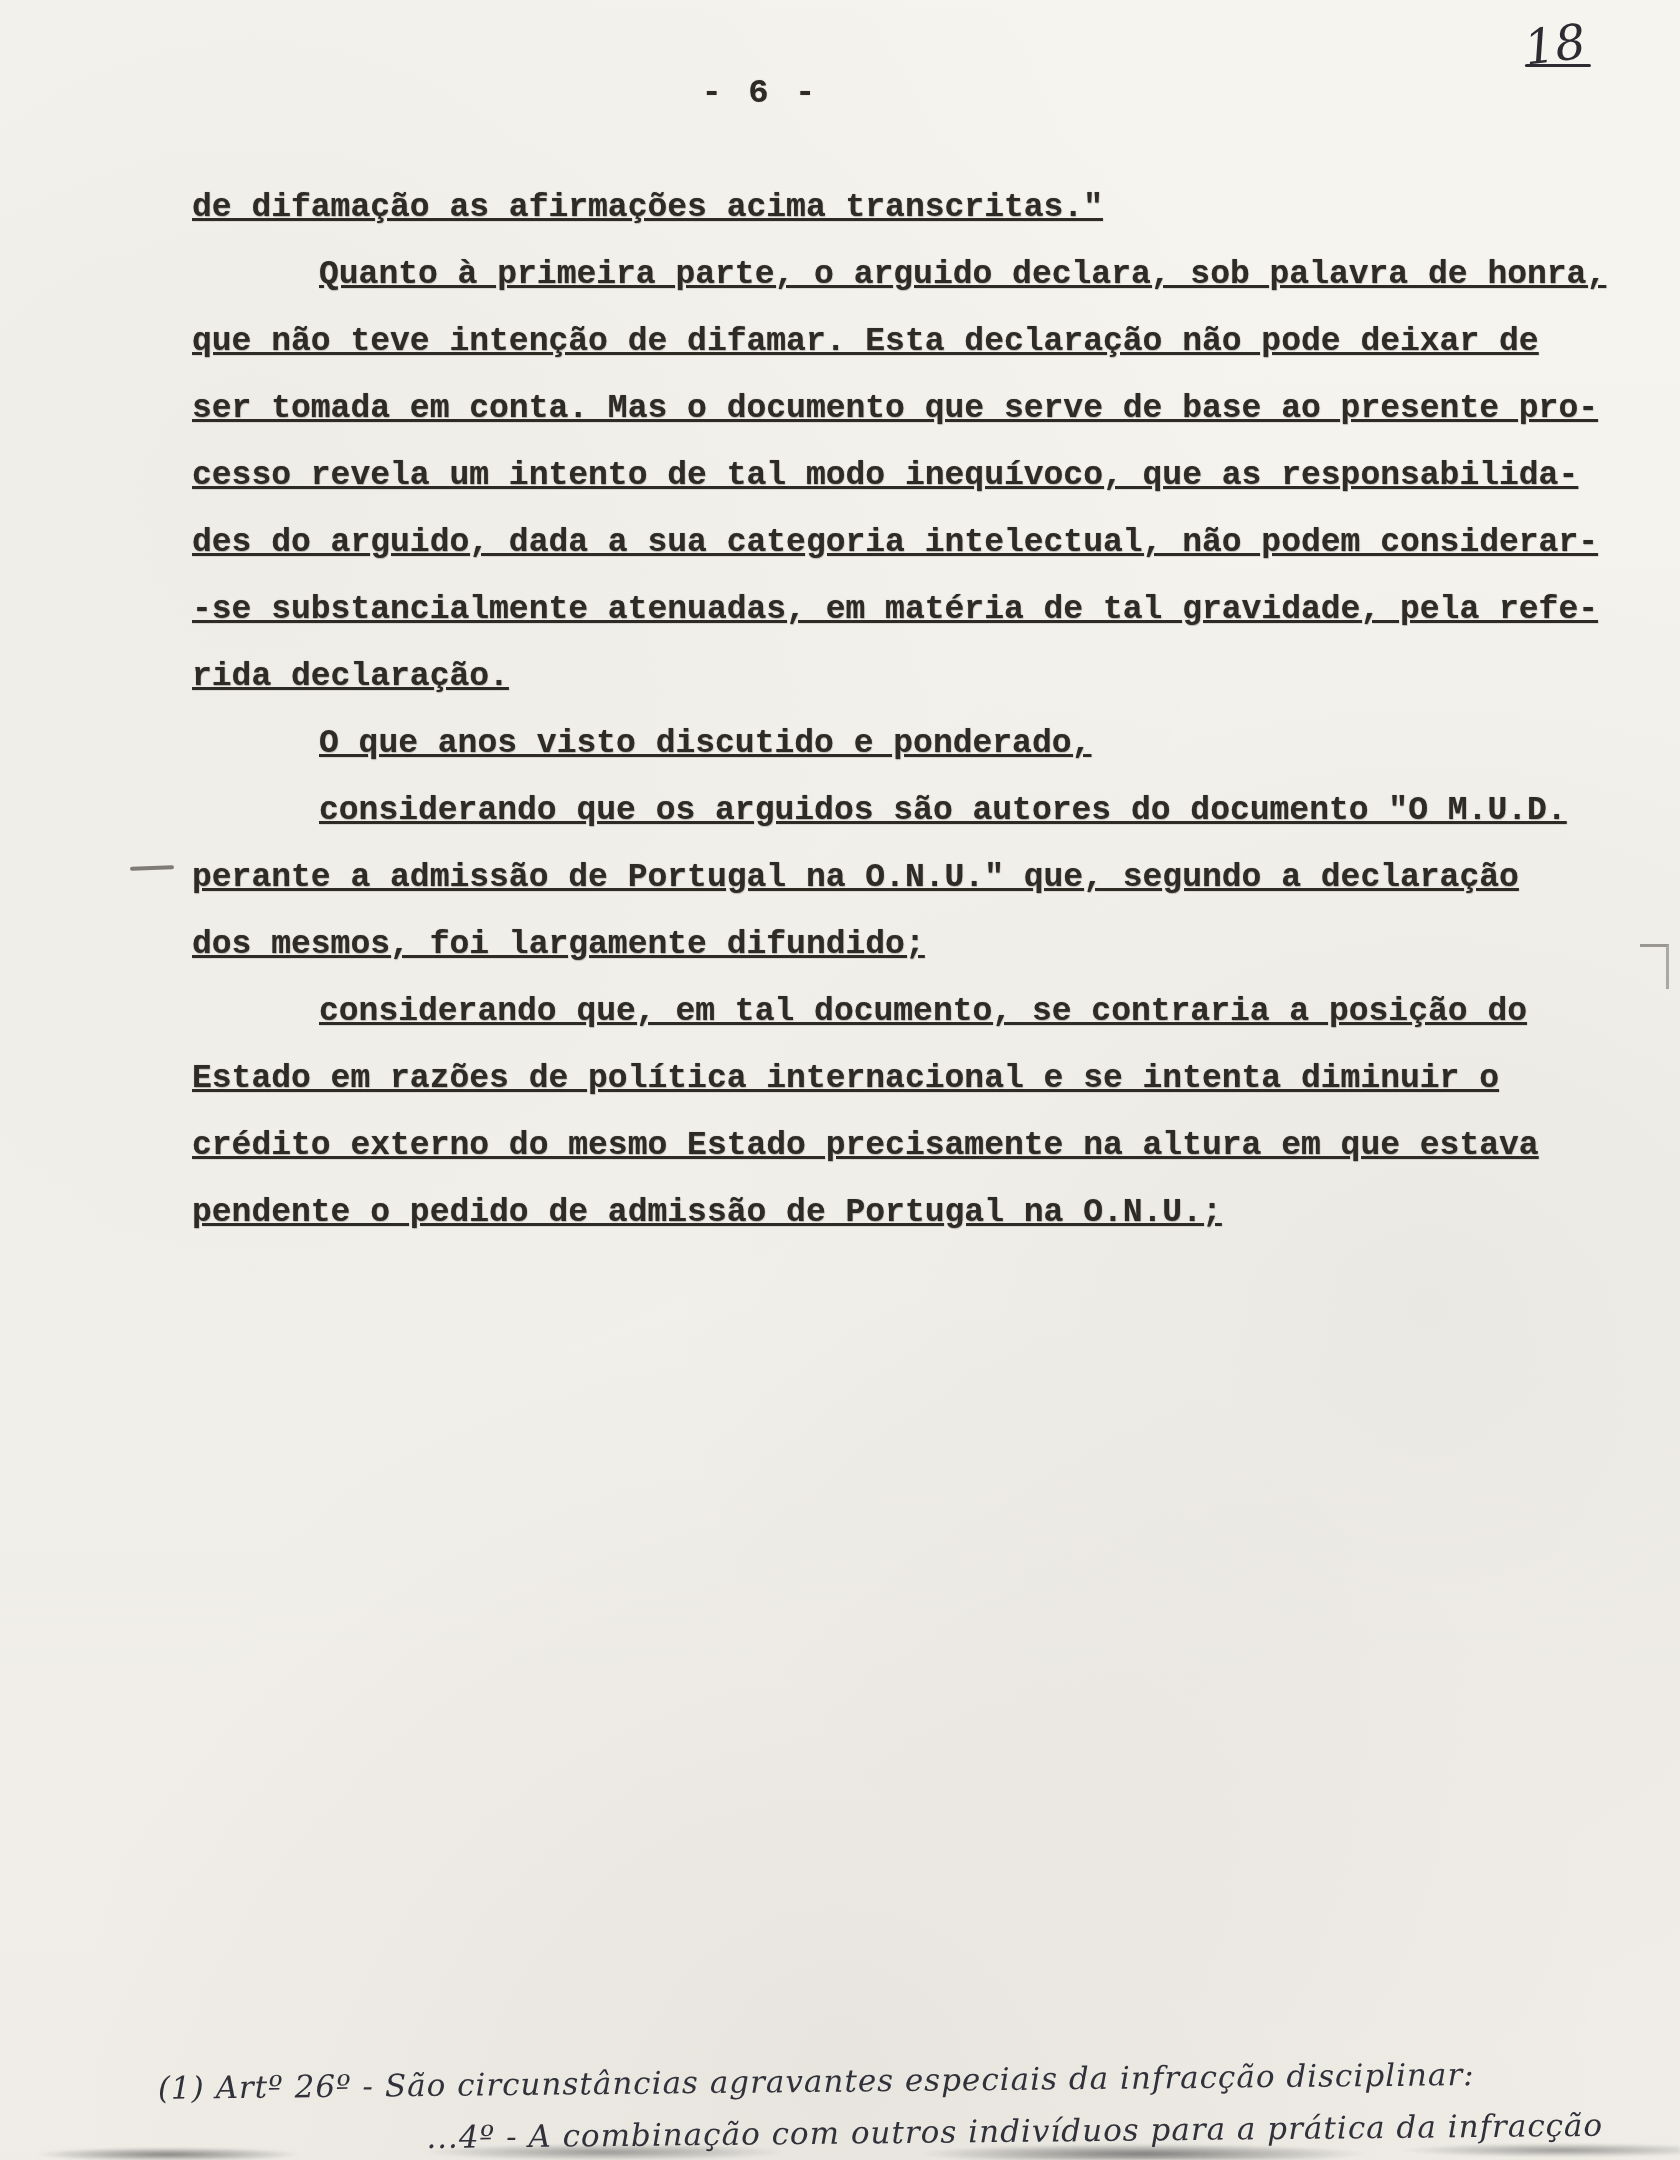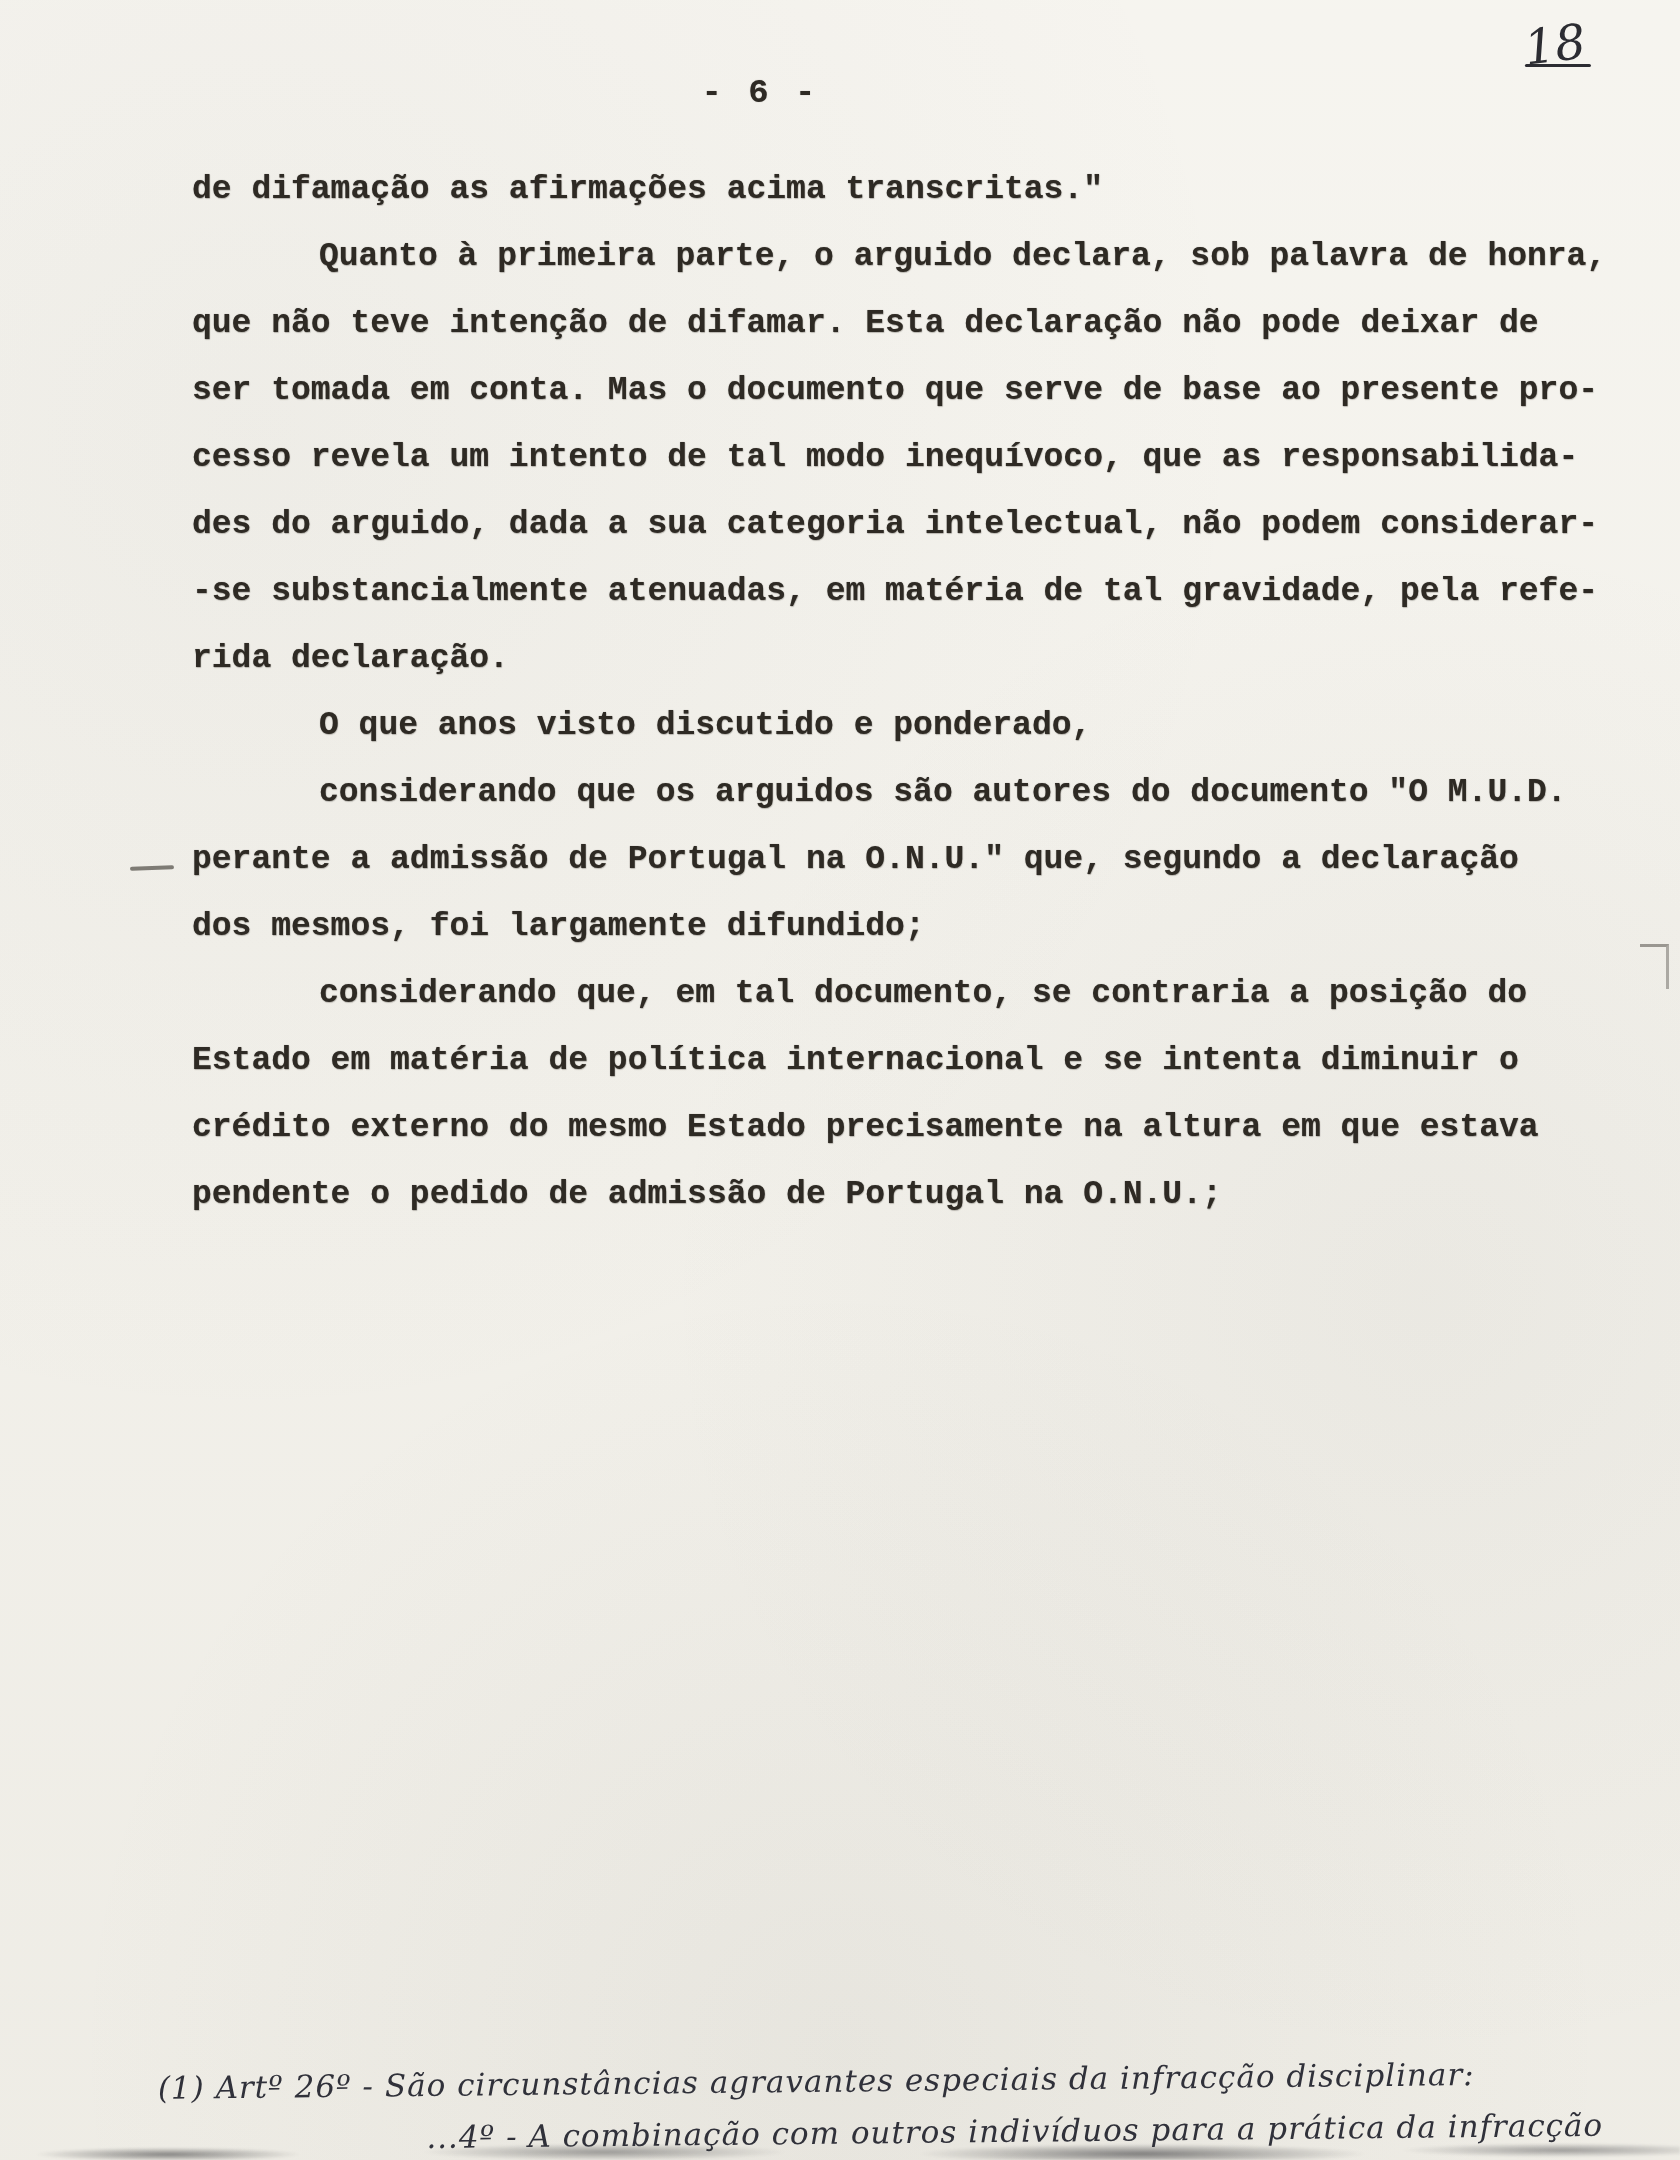--- a/index.html
+++ b/index.html
@@ -43,27 +43,28 @@
     display: block;
     width: 66px; height: 3px;
     margin-top: -8px; margin-left: -2px;
     background: #2c2c32;
     border-radius: 2px;
     transform: rotate(7deg);
   }
 
   .doc-body {
     position: absolute;
-    left: 192px; top: 156px; width: 1455px;
+    left: 192px; top: 174px; width: 1455px;
     font-family: "Liberation Mono", "DejaVu Sans Mono", monospace;
     font-weight: 700;
     font-size: 33px;
     line-height: 67px;
     color: #2e2a24;
     text-shadow: 0 0 1px rgba(46,42,36,0.45), 0.5px 0.5px 1px rgba(46,42,36,0.25);
+    text-decoration: underline;
   }
   .para {
     margin: 0;
     white-space: pre-line;
     text-indent: 127px;
   }
   .para.cont { text-indent: 0; }
 
   .fn-ref {
     font-size: 19px;
@@ -140,21 +141,21 @@
 ser tomada em conta. Mas o documento que serve de base ao presente pro-
 cesso revela um intento de tal modo inequívoco, que as responsabilida-
 des do arguido, dada a sua categoria intelectual, não podem considerar-
 -se substancialmente atenuadas, em matéria de tal gravidade, pela refe-
 rida declaração.</p>
     <p class="para">O que anos visto discutido e ponderado,</p>
     <p class="para">considerando que os arguidos são autores do documento "O M.U.D.
 perante a admissão de Portugal na O.N.U." que, segundo a declaração
 dos mesmos, foi largamente difundido;</p>
     <p class="para">considerando que, em tal documento, se contraria a posição do
-Estado em matéria de política internacional e se intenta diminuir o
+Estado em razões de política internacional e se intenta diminuir o
 crédito externo do mesmo Estado precisamente na altura em que estava
 pendente o pedido de admissão de Portugal na O.N.U.;</p>
   </div>
 
   <div class="footnote">
     <div class="fn-line1">(1) Artº 26º - São circunstâncias agravantes especiais da infracção disciplinar:</div>
     <div class="fn-line2">...4º - A combinação com outros indivíduos para a prática da infracção</div>
   </div>
 
   <div class="mark-dash"></div>

